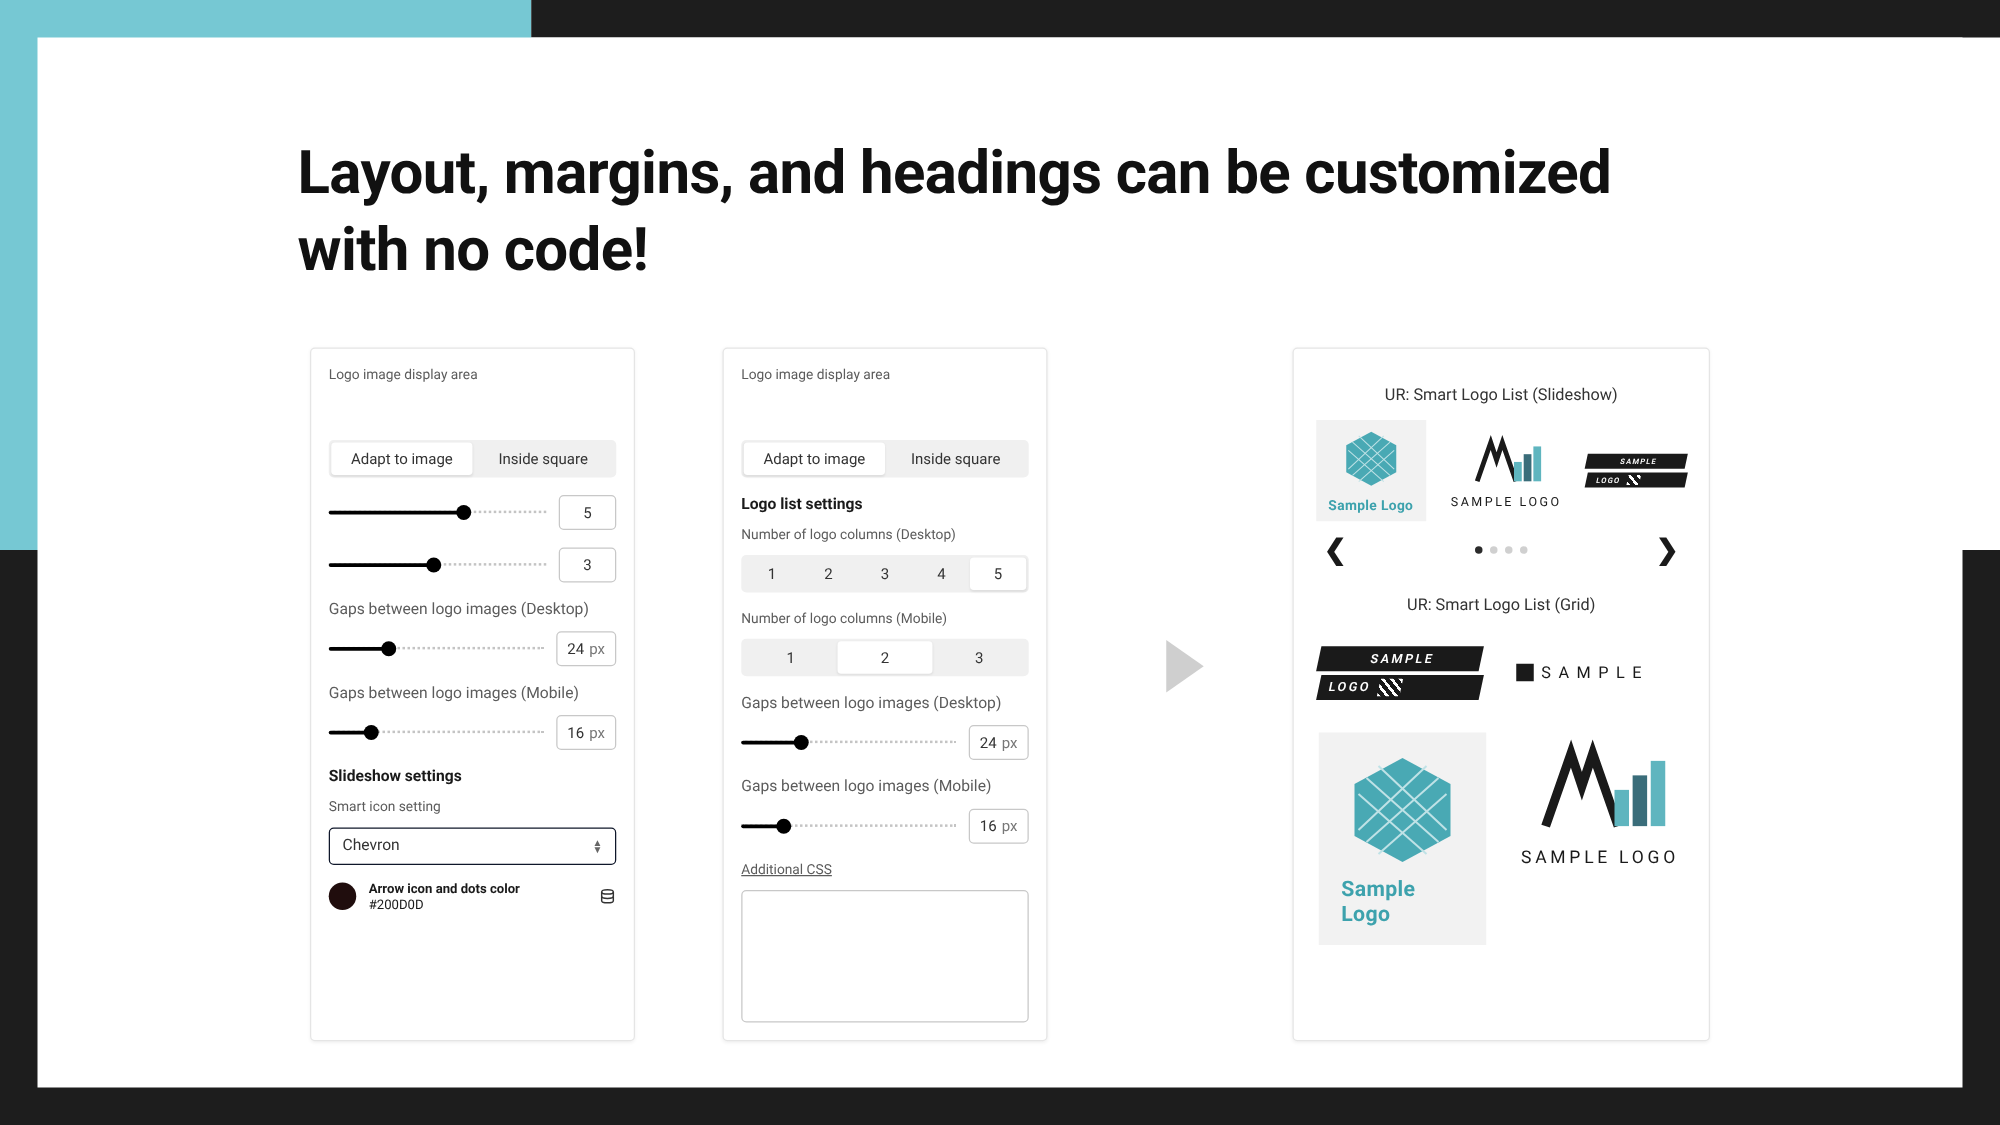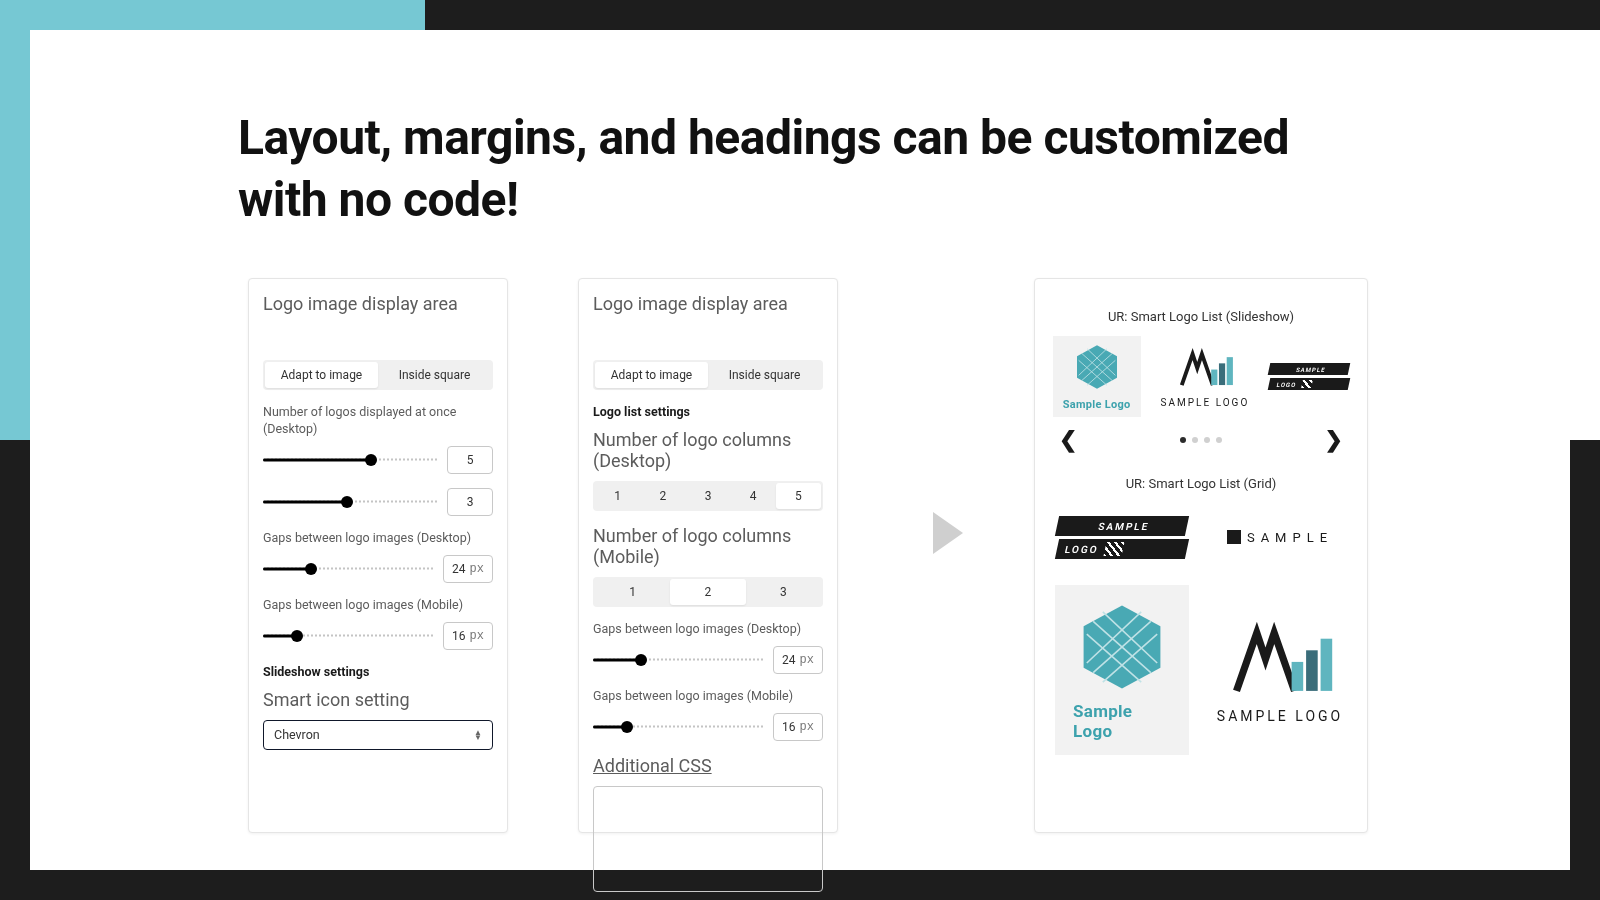--- a/index.html
+++ b/index.html
@@ -10,57 +10,57 @@
 .bg-black-bottom { position: absolute; bottom: 0; left: 0; right: 0; top: 440px; background: #1d1d1d; }
 .white-card { position: absolute; top: 30px; left: 30px; width: 1540px; height: 840px; background: #fff; }
 
 .headline { position: absolute; top: 77px; left: 208px; width: 1100px; font-size: 48px; font-weight: 700; line-height: 1.3; letter-spacing: -0.5px; color: #111; }
 
 .panel { position: absolute; background: #fff; border: 1px solid #e5e5e5; border-radius: 4px; box-shadow: 0 1px 3px rgba(0,0,0,0.06); padding: 14px; }
 .panel1 { top: 248px; left: 218px; width: 260px; height: 555px; }
 .panel2 { top: 248px; left: 548px; width: 260px; height: 555px; }
 .preview { top: 248px; left: 1004px; width: 334px; height: 555px; padding: 10px 14px; }
 
-.sec-label { font-size: 18px; color: #5c5c5c; margin-bottom: 10px; }
+.sec-label { font-size: 11px; color: #5c5c5c; margin-bottom: 10px; }
 .sec-heading { font-size: 12.5px; font-weight: 700; color: #1a1a1a; margin: 14px 0 10px; }
 
 .seg { display: flex; background: #f0f0f0; border-radius: 4px; padding: 2px; margin-bottom: 14px; margin-top: 46px; }
 .seg .btn { flex: 1; text-align: center; font-size: 12px; color: #333; padding: 6px 0; border-radius: 3px; cursor: pointer; }
 .seg .btn.active { background: #fff; box-shadow: 0 1px 2px rgba(0,0,0,0.08); }
 
 .slider-row { position: relative; margin-bottom: 14px; }
 .slider-row .label { font-size: 12.5px; color: #5c5c5c; margin-bottom: 8px; line-height: 1.35; }
 .slider-row .track-wrap { display: flex; align-items: center; gap: 10px; }
 .slider-row .track { flex: 1; height: 18px; position: relative; }
 .slider-row .rail { position: absolute; top: 50%; left: 0; right: 0; height: 3px; border-top: 2px dotted #c4c4c4; transform: translateY(-50%); }
 .slider-row .fill { position: absolute; top: 50%; left: 0; height: 3px; background: #000; border-radius: 2px; transform: translateY(-50%); }
 .slider-row .thumb { position: absolute; top: 50%; width: 12px; height: 12px; background: #000; border-radius: 50%; transform: translate(-50%, -50%); }
 .slider-row .valbox { display: flex; align-items: center; border: 1px solid #c8c8c8; border-radius: 4px; height: 28px; min-width: 46px; padding: 0 8px; font-size: 12px; color: #333; gap: 4px; justify-content: center; }
-.slider-row .valbox .unit { color: #777; font-family: Liberation Mono, monospace; }
+.slider-row .valbox .unit { color: #777; }
 
 .segN { display: flex; background: #f0f0f0; border-radius: 4px; padding: 2px; margin-bottom: 14px; }
 .segN .n { flex: 1; text-align: center; font-size: 12px; color: #333; padding: 6px 0; border-radius: 3px; cursor: pointer; }
 .segN .n.active { background: #fff; box-shadow: 0 1px 2px rgba(0,0,0,0.08); }
 
 .select { display: flex; align-items: center; justify-content: space-between; border: 1px solid #0f172a; border-radius: 4px; height: 30px; padding: 0 10px; font-size: 12.5px; color: #333; margin-bottom: 12px; }
 .select .caret { display: flex; flex-direction: column; line-height: 5px; font-size: 8px; color: #666; }
 
 .colorrow { display: flex; align-items: center; gap: 10px; }
 .colorrow .swatch { width: 22px; height: 22px; border-radius: 50%; background: #200d0d; flex-shrink: 0; }
 .colorrow .txt { font-size: 10.5px; font-weight: 700; color: #1a1a1a; line-height: 1.3; }
 .colorrow .txt .hex { font-weight: 400; display: block; }
 .colorrow .dyn { margin-left: auto; width: 14px; height: 14px; }
 
 .textarea { border: 1px solid #c8c8c8; border-radius: 4px; height: 106px; width: 100%; }
 
 .arrow-between { position: absolute; top: 480px; left: 899px; color: #c8c8c8; }
 
 .preview .sec-title { text-align: center; font-size: 13px; color: #333; margin: 20px 0 12px; }
 .slideshow-row { display: flex; justify-content: center; align-items: center; gap: 20px; margin-bottom: 10px; }
-.logo-cell { display: flex; align-items: center; justify-content: center; }
+.logo-cell { display: flex; align-items: center; }
 .dots-row { display: flex; align-items: center; justify-content: space-between; padding: 0 10px; margin-bottom: 24px; }
 .dots { display: flex; gap: 6px; }
 .dots .d { width: 6px; height: 6px; background: #d0d0d0; border-radius: 50%; }
 .dots .d.on { background: #2b2b2b; }
 .chev { font-size: 22px; font-weight: 700; cursor: pointer; color: #1a1a1a; }
 
 .grid2 { display: grid; grid-template-columns: 1fr 1fr; gap: 20px 24px; padding: 6px; }
 .grid2 .logo-cell { min-height: 56px; }
 
 .samplelogo-dark { width: 130px; }
@@ -98,21 +98,20 @@
     <h1 class="headline">Layout, margins, and headings can be customized with no code!</h1>
 
     <div class="panel panel1">
       <div class="sec-label">Logo image display area</div>
       <div class="seg">
         <div class="btn active">Adapt to image</div>
         <div class="btn">Inside square</div>
       </div>
 
       <div class="slider-row">
-        <div class="label">Number of logos displayed at once (Desktop)</div>
         <div class="track-wrap">
           <div class="track">
             <div class="rail"></div>
             <div class="fill" style="width: 62%;"></div>
             <div class="thumb" style="left: 62%;"></div>
           </div>
           <div class="valbox">
               <span>5</span>
             </div>
         </div>
@@ -161,20 +160,32 @@
         </div>
       </div>
 
       <div class="sec-heading">Slideshow settings</div>
       <div class="sec-label">Smart icon setting</div>
       <div class="select">
         <span>Chevron</span>
         <span class="caret">▲<br>▼</span>
       </div>
 
+      <div class="colorrow">
+        <div class="swatch"></div>
+        <div class="txt">
+          <span>Arrow icon and dots color</span>
+          <span class="hex">#200D0D</span>
+        </div>
+        <svg class="dyn" viewBox="0 0 24 24" fill="none" stroke="#333" stroke-width="2">
+            <ellipse cx="12" cy="6" rx="8" ry="3"></ellipse>
+            <path d="M4 6v6c0 1.7 3.6 3 8 3s8-1.3 8-3V6"></path>
+            <path d="M4 12v6c0 1.7 3.6 3 8 3s8-1.3 8-3v-6"></path>
+          </svg>
+      </div>
     </div>
 
     <div class="panel panel2">
       <div class="sec-label">Logo image display area</div>
       <div class="seg">
         <div class="btn active">Adapt to image</div>
         <div class="btn">Inside square</div>
       </div>
 
       <div class="sec-heading">Logo list settings</div>

